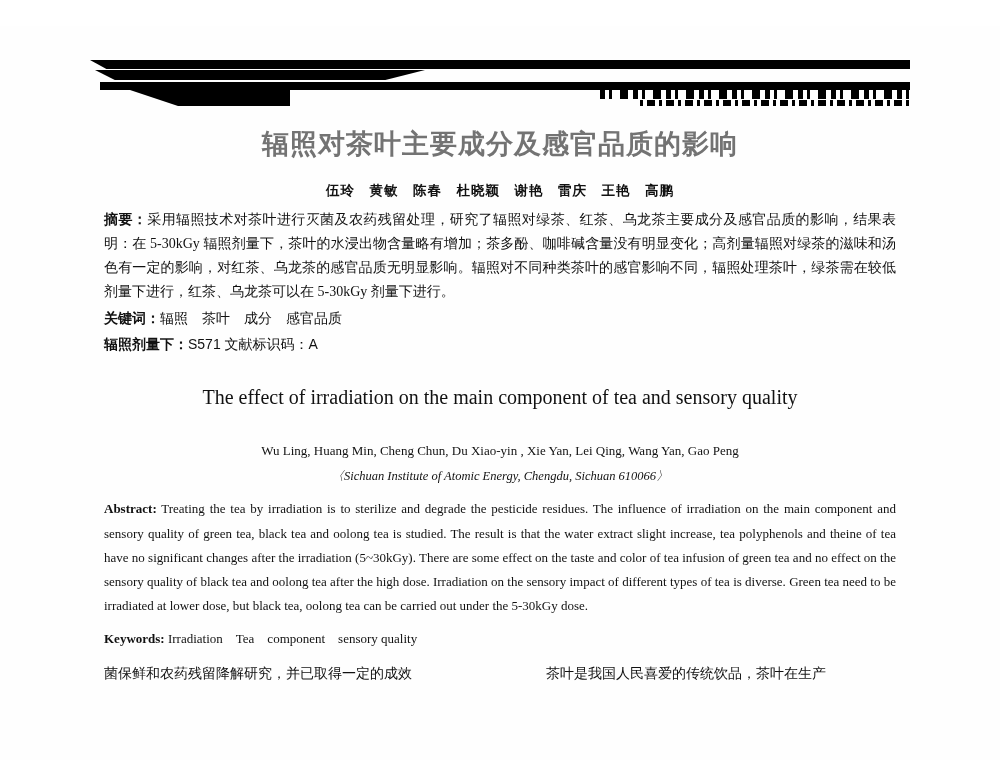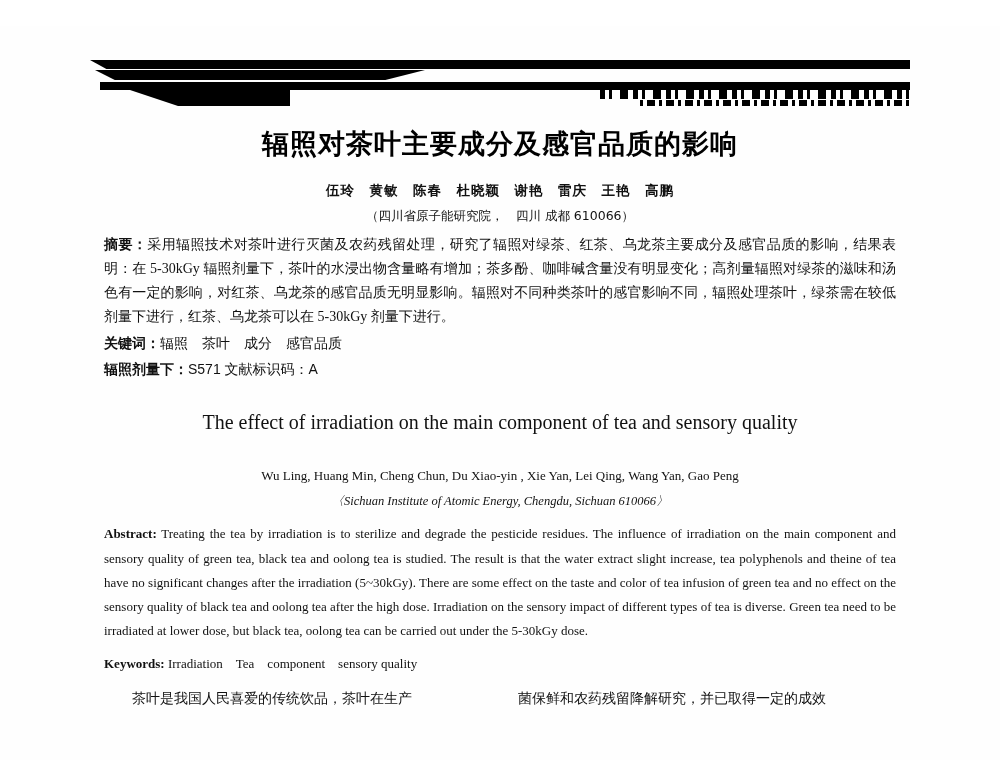--- a/index.html
+++ b/index.html
@@ -103,21 +103,21 @@
   .content {
     padding: 0 104px;
   }
   .cn-title {
     text-align: center;
     font-family: "DejaVu Sans", sans-serif;
     font-size: 27px;
     font-weight: bold;
     letter-spacing: 1px;
     margin-top: 22px;
-    color: #000000;
+    color: #737373;
   }
   .cn-authors {
     text-align: center;
     font-family: "DejaVu Sans", sans-serif;
     font-size: 13.5px;
     font-weight: bold;
     margin-top: 20px;
     letter-spacing: 1px;
   }
   .cn-affil {
@@ -209,21 +209,20 @@
     <div class="barcode"></div>
     <div class="barcode2"></div>
   </div>
 
   <div class="content">
 
     <div class="cn-title">辐照对茶叶主要成分及感官品质的影响</div>
 
     <div class="cn-authors">伍玲　黄敏　陈春　杜晓颖　谢艳　雷庆　王艳　高鹏</div>
 
-    <div class="cn-affil">（四川省原子能研究院，　四川 成都 610066）</div>
 
     <div class="cn-para">
       <span class="lbl">摘要：</span><span>采用辐照技术对茶叶进行灭菌及农药残留处理，研究了辐照对绿茶、红茶、乌龙茶主要成分及感官品质的影响，结果表明：在 5-30kGy 辐照剂量下，茶叶的水浸出物含量略有增加；茶多酚、咖啡碱含量没有明显变化；高剂量辐照对绿茶的滋味和汤色有一定的影响，对红茶、乌龙茶的感官品质无明显影响。辐照对不同种类茶叶的感官影响不同，辐照处理茶叶，绿茶需在较低剂量下进行，红茶、乌龙茶可以在 5-30kGy 剂量下进行。</span>
     </div>
 
     <div class="cn-line">
       <span class="lbl">关键词：</span><span>辐照　茶叶　成分　感官品质</span>
     </div>
 
     <div class="cn-line">
@@ -238,18 +237,18 @@
 
     <div class="en-abstract">
       <span class="lbl">Abstract:</span><span> Treating the tea by irradiation is to sterilize and degrade the pesticide residues. The influence of irradiation on the main component and sensory quality of green tea, black tea and oolong tea is studied. The result is that the water extract slight increase, tea polyphenols and theine of tea have no significant changes after the irradiation (5~30kGy). There are some effect on the taste and color of tea infusion of green tea and no effect on the sensory quality of black tea and oolong tea after the high dose. Irradiation on the sensory impact of different types of tea is diverse. Green tea need to be irradiated at lower dose, but black tea, oolong tea can be carried out under the 5-30kGy dose.</span>
     </div>
 
     <div class="en-keywords">
       <span class="lbl">Keywords:</span><span> Irradiation　Tea　component　sensory quality</span>
     </div>
 
     <div class="cols">
+      <div class="col">菌保鲜和农药残留降解研究，并已取得一定的成效</div>
       <div class="col first">茶叶是我国人民喜爱的传统饮品，茶叶在生产</div>
-      <div class="col">菌保鲜和农药残留降解研究，并已取得一定的成效</div>
     </div>
 
   </div>
 </div>
 
 </body></html>

